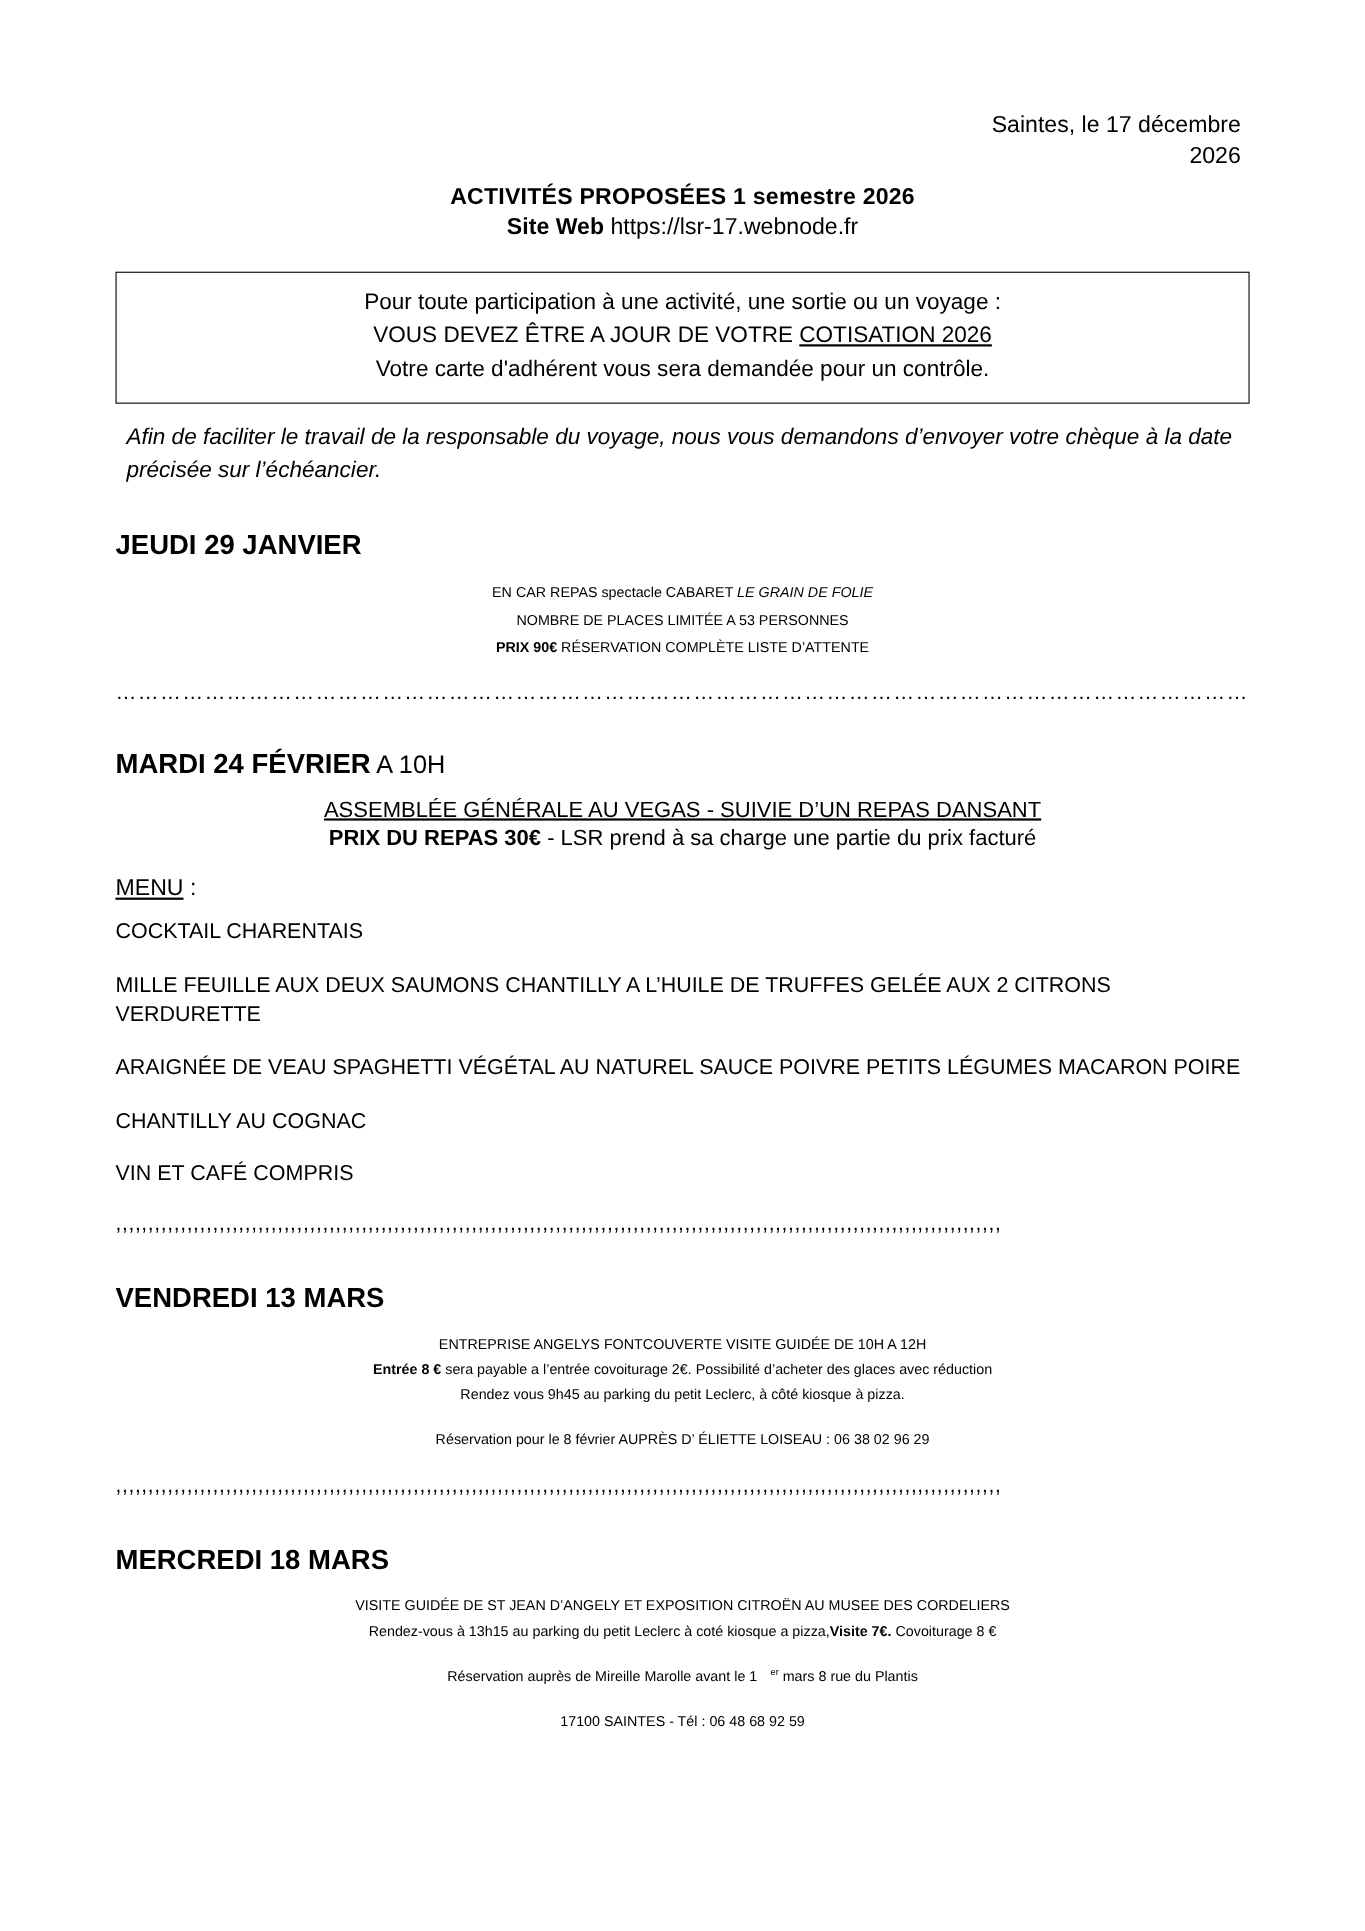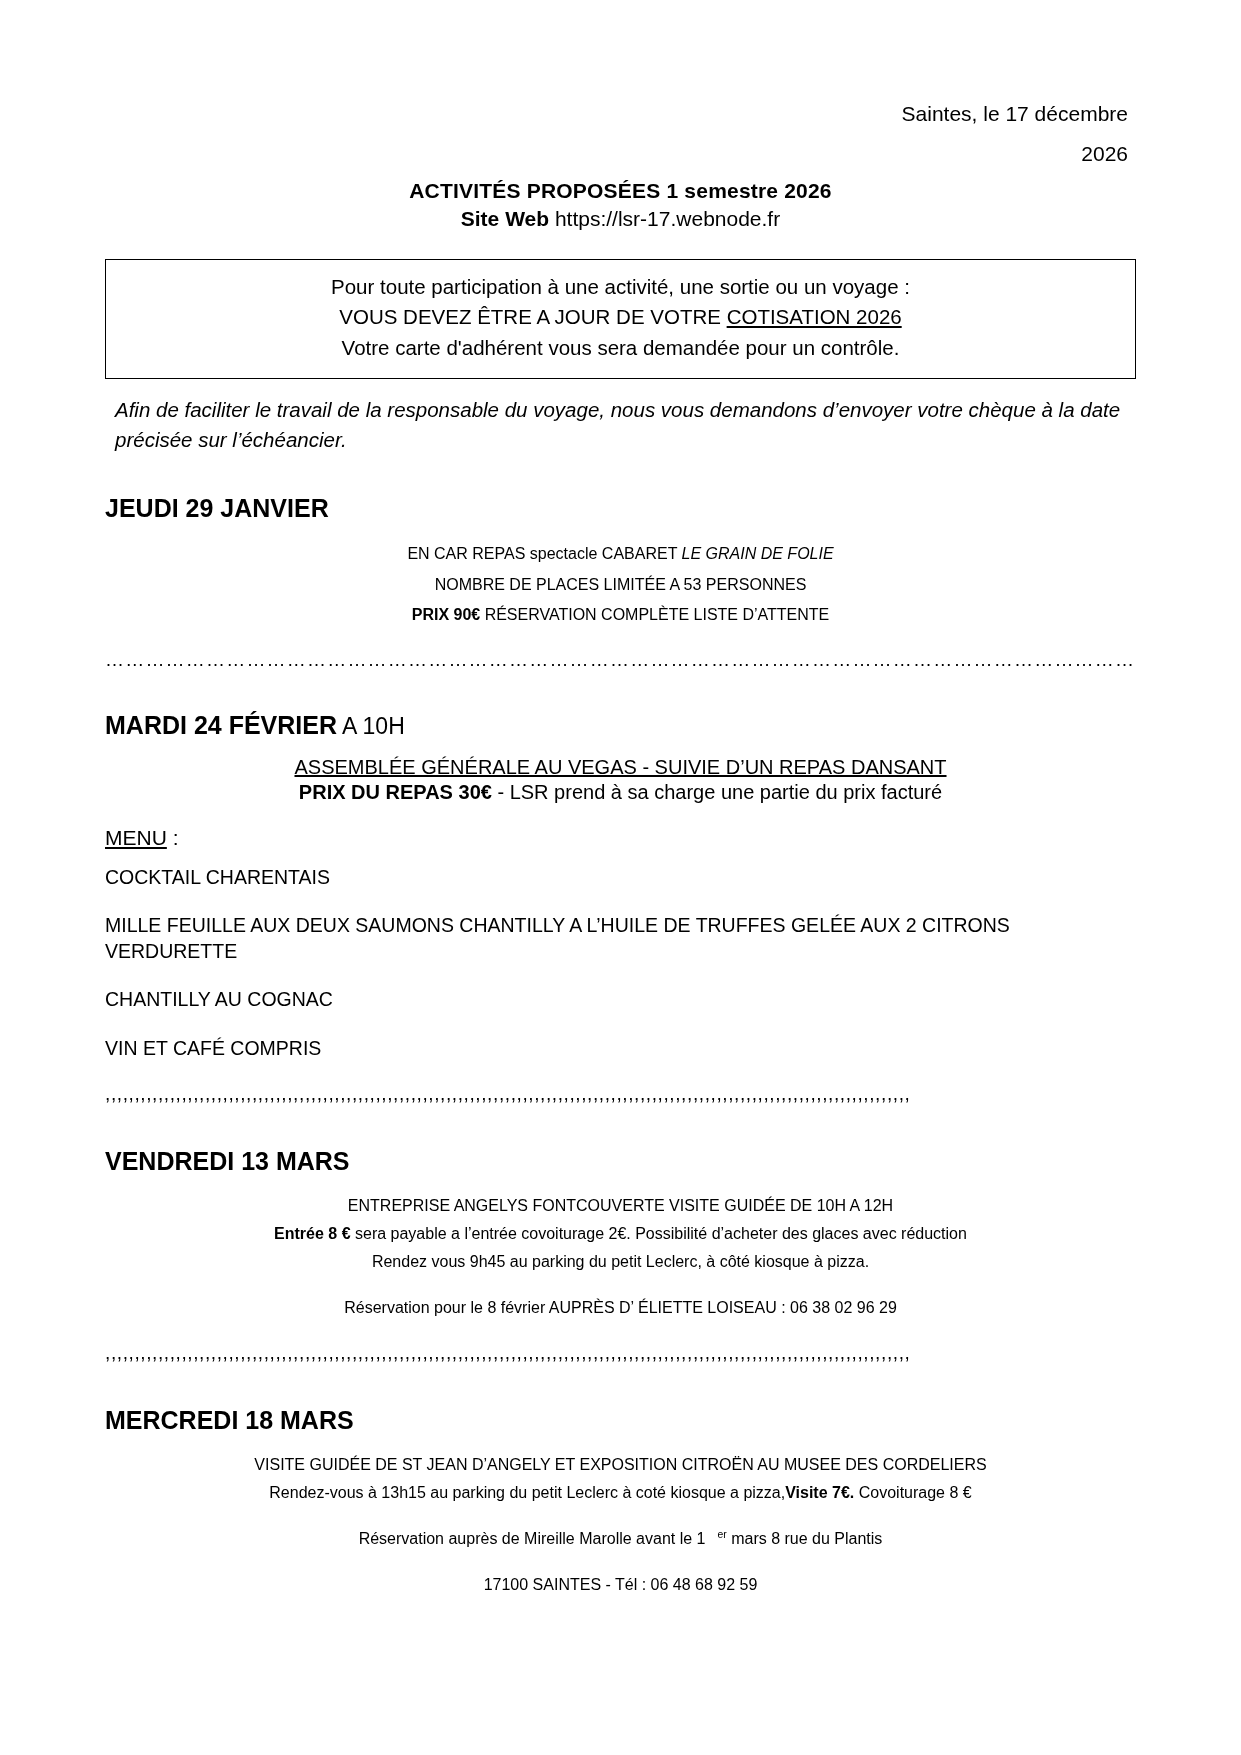--- a/index.html
+++ b/index.html
@@ -20,21 +20,21 @@
     min-height: 1755px;
     box-sizing: border-box;
     padding: 100px 105px 40px 105px;
   }
   .date-line {
     text-align: right;
     font-size: 21px;
     line-height: 1.35;
     margin: 0 8px 0 0;
   }
-  .date-line .dl2 { display: block; margin-top: 12px; }
+  .date-line .dl2 { display: block; }
   .title-block {
     text-align: center;
     margin-top: 10px;
   }
   .title-main {
     font-size: 21px;
     font-weight: bold;
     letter-spacing: 0.2px;
     margin-bottom: 4px;
   }
@@ -65,21 +65,21 @@
     font-size: 25px;
     font-weight: bold;
     margin: 40px 0 16px 0;
   }
   h2.day .reg {
     font-weight: normal;
     font-size: 23px;
   }
   .centered {
     text-align: center;
-    font-size: 16px;
+    font-size: 13px;
     line-height: 1.9;
   }
   .centered.tight { line-height: 1.75; }
   .centered .it { font-style: italic; }
   .centered b { font-weight: bold; }
   .u { text-decoration: underline; }
   .sep-dots {
     font-size: 19px;
     letter-spacing: 1.2px;
     color: #000;
@@ -177,20 +177,21 @@
       <b>PRIX DU REPAS 30€</b><span> - LSR prend à sa charge une partie du prix facturé</span>
     </div>
 
     <div class="menu-label">
       <span class="u">MENU</span><span> :</span>
     </div>
 
     <div class="menu-list">
       <div class="menu-item">COCKTAIL CHARENTAIS</div>
       <div class="menu-item">MILLE FEUILLE AUX DEUX SAUMONS CHANTILLY A L’HUILE DE TRUFFES GELÉE AUX 2 CITRONS VERDURETTE</div>
+      <div class="menu-item">ARAIGNÉE DE VEAU SPAGHETTI VÉGÉTAL AU NATUREL SAUCE POIVRE PETITS LÉGUMES MACARON POIRE</div>
       <div class="menu-item">CHANTILLY AU COGNAC</div>
       <div class="menu-item">VIN ET CAFÉ COMPRIS</div>
     </div>
   </div>
 
   <div class="sep-commas">,,,,,,,,,,,,,,,,,,,,,,,,,,,,,,,,,,,,,,,,,,,,,,,,,,,,,,,,,,,,,,,,,,,,,,,,,,,,,,,,,,,,,,,,,,,,,,,,,,,,,,,,,,,,,,,,,,,,,,,,,,,,,,,,,,,,,,,,,</div>
 
   <div class="section">
     <h2 class="day">
       <span>VENDREDI 13 MARS</span>

